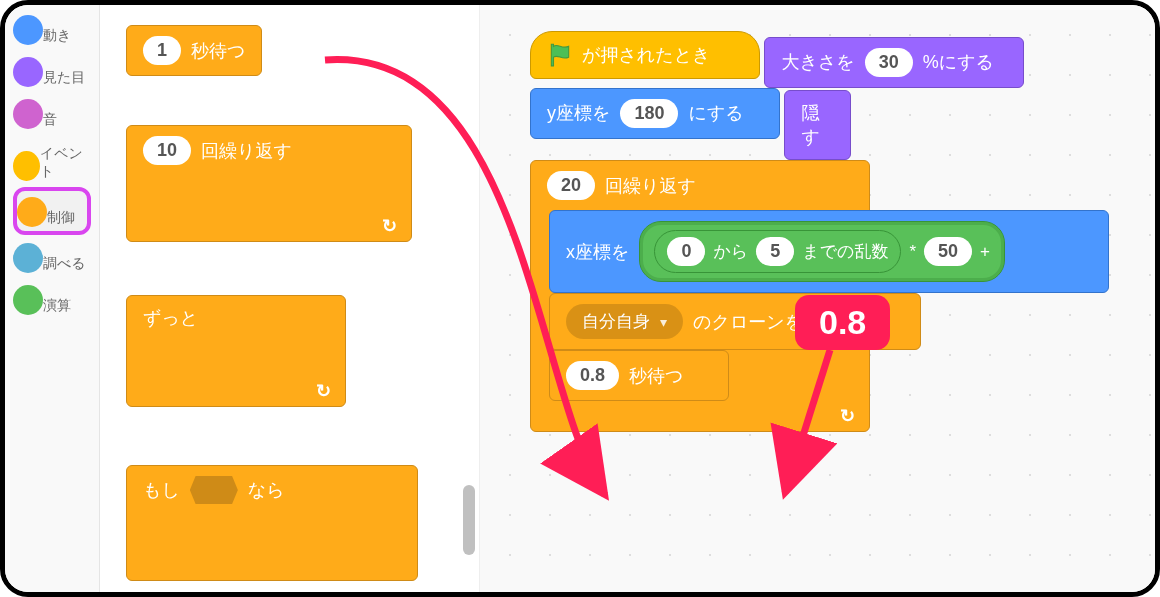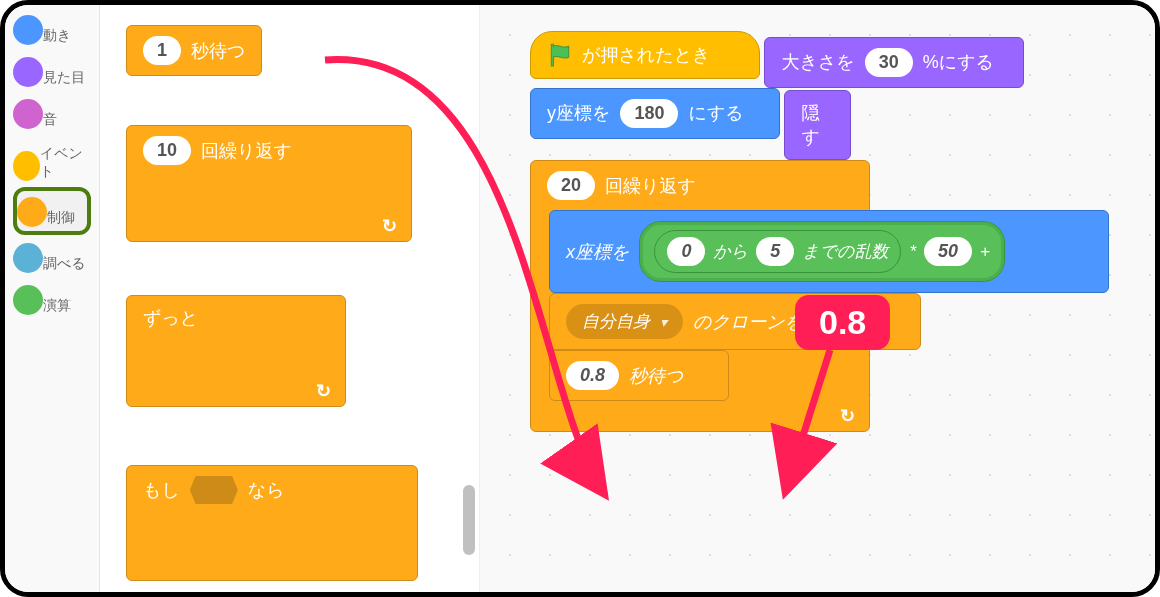--- a/index.html
+++ b/index.html
@@ -37,21 +37,21 @@
   .cat {
     width: 78px;
     display: flex;
     flex-direction: row;
     align-items: flex-end;
     padding: 6px 0 4px 0;
     border-radius: 12px;
     cursor: pointer;
   }
   .cat.selected {
-    border: 4px solid #4d7c0f;
+    border: 4px solid #d946ef;
     background: #f1f1f1;
   }
   .cat .dot {
     width: 30px;
     height: 30px;
     border-radius: 50%;
   }
   .cat .lab {
     margin-top: 4px;
     font-size: 14px;
@@ -317,21 +317,21 @@
     <div class="block looks-color" style="width:67px;">
       <span>隠す</span>
     </div>
 
     
     <div class="cblock" style="width:340px;">
       <div class="top">
         <span class="pill">20</span>
         <span>回繰り返す</span>
       </div>
-      <div class="mouth" style="min-height:auto; padding:0;font-style:italic;">
+      <div class="mouth" style="min-height:auto; padding:0;">
 
         
         <div class="block motion-color" style="border-radius:6px; width:560px;">
           <span>x座標を</span>
           <span class="reporter-op inner-ring">
             <span class="reporter-op">
               <span class="pill">0</span>
               <span>から</span>
               <span class="pill">5</span>
               <span>までの乱数</span>

